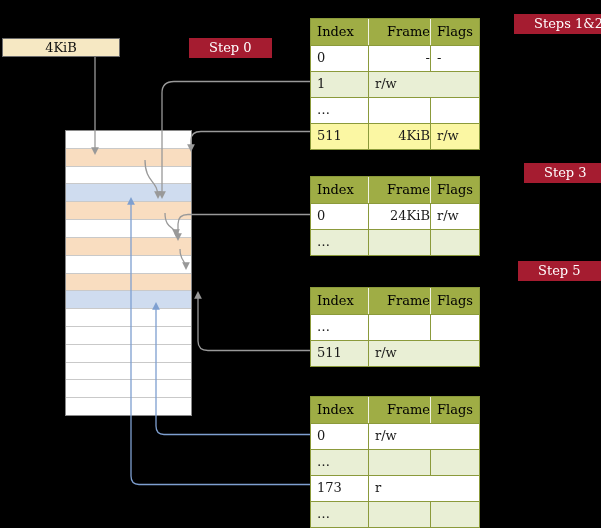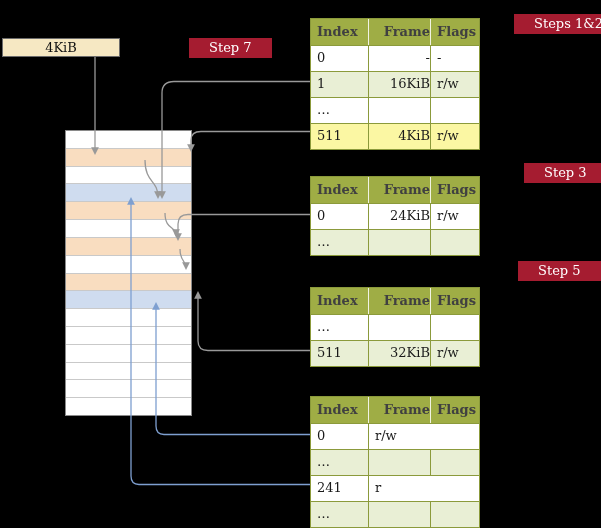--- a/index.html
+++ b/index.html
@@ -34,21 +34,21 @@
   .mrow{flex:1;border-top:1px solid var(--grid-line);}
   .mrow:first-child{border-top:none;}
   .mrow.plain{background:#fff;}
   .mrow.table{background:var(--row-table);}
   .mrow.mapped{background:var(--row-mapped);}
   
   .ptable{
     position:absolute;left:310px;width:170px;z-index:10;
     border:1px solid var(--olive-border);background:#fff;box-sizing:border-box;
   }
-  .hrow{display:flex;background:var(--olive);color:#404040;font-weight:bold;height:26px;}
+  .hrow{display:flex;background:var(--olive);color:#000000;font-weight:normal;height:26px;}
   .hcell{font-size:13px;line-height:26px;padding-left:6px;box-sizing:border-box;overflow:hidden;}
   .hcell + .hcell{border-left:1px solid rgba(255,255,255,.85);}
   .trow{display:flex;height:25px;border-top:1px solid var(--olive-border);}
   .trow.plain{background:#fff;}
   .trow.alt{background:var(--row-alt);}
   .trow.highlight{background:var(--row-highlight);}
   .cell{font-size:13px;line-height:24px;padding-left:6px;color:#1a1a1a;box-sizing:border-box;overflow:hidden;}
   .cell + .cell{border-left:1px solid var(--olive-border);}
   .c0{width:57px;}
   .c1{width:62px;text-align:right;}
@@ -75,21 +75,21 @@
     <path class="apath gray" d="M310,350.5 H208 Q198,350.5 198,341 V293" marker-end="url(#mkg)"></path>
     <path class="apath gray" d="M145,160 C145,183 158,180 158,197" marker-end="url(#mkg)"></path>
     <path class="apath gray" d="M165,213 C165,230 176,226 176,235" marker-end="url(#mkg)"></path>
     <path class="apath gray" d="M180,249 C180,262 186,260 186,268" marker-end="url(#mkg)"></path>
     <path class="apath blue" d="M310,434.5 H164 Q156,434.5 156,426 V304" marker-end="url(#mkb)"></path>
     <path class="apath blue" d="M310,484.5 H139 Q131,484.5 131,476 V199" marker-end="url(#mkb)"></path>
   </svg>
 
   <div class="cr3-box">4KiB</div>
 
-  <div class="badge" style="left:189px;top:38px;">Step 7</div>
+  <div class="badge" style="left:189px;top:38px;">Step 0</div>
   <div class="badge" style="left:514px;top:14px;">Steps 1&amp;2</div>
   <div class="badge" style="left:524px;top:163px;">Step 3</div>
   <div class="badge" style="left:518px;top:261px;">Step 5</div>
 
   <div class="memory-column" id="memory">
       <div class="mrow plain"></div>
       <div class="mrow table"></div>
       <div class="mrow plain"></div>
       <div class="mrow mapped"></div>
       <div class="mrow table"></div>
@@ -112,21 +112,20 @@
         <span class="hcell c1">Frame</span>
         <span class="hcell c2">Flags</span>
       </div>
       <div class="trow plain">
         <span class="cell c0">0</span>
         <span class="cell c1">-</span>
         <span class="cell c2">-</span>
       </div>
       <div class="trow alt">
         <span class="cell c0">1</span>
-        <span class="cell c1">16KiB</span>
         <span class="cell c2">r/w</span>
       </div>
       <div class="trow plain">
         <span class="cell c0">…</span>
         <span class="cell c1"></span>
         <span class="cell c2"></span>
       </div>
       <div class="trow highlight">
         <span class="cell c0">511</span>
         <span class="cell c1">4KiB</span>
@@ -156,41 +155,40 @@
         <span class="hcell c1">Frame</span>
         <span class="hcell c2">Flags</span>
       </div>
       <div class="trow plain">
         <span class="cell c0">…</span>
         <span class="cell c1"></span>
         <span class="cell c2"></span>
       </div>
       <div class="trow alt">
         <span class="cell c0">511</span>
-        <span class="cell c1">32KiB</span>
         <span class="cell c2">r/w</span>
       </div>
     </div>
   <div class="ptable" id="table-3" style="top:396px;">
       <div class="hrow">
         <span class="hcell c0">Index</span>
         <span class="hcell c1">Frame</span>
         <span class="hcell c2">Flags</span>
       </div>
       <div class="trow plain">
         <span class="cell c0">0</span>
         <span class="cell c2">r/w</span>
       </div>
       <div class="trow alt">
         <span class="cell c0">…</span>
         <span class="cell c1"></span>
         <span class="cell c2"></span>
       </div>
       <div class="trow plain">
-        <span class="cell c0">241</span>
+        <span class="cell c0">173</span>
         <span class="cell c2">r</span>
       </div>
       <div class="trow alt">
         <span class="cell c0">…</span>
         <span class="cell c1"></span>
         <span class="cell c2"></span>
       </div>
     </div>
 
 </div>

